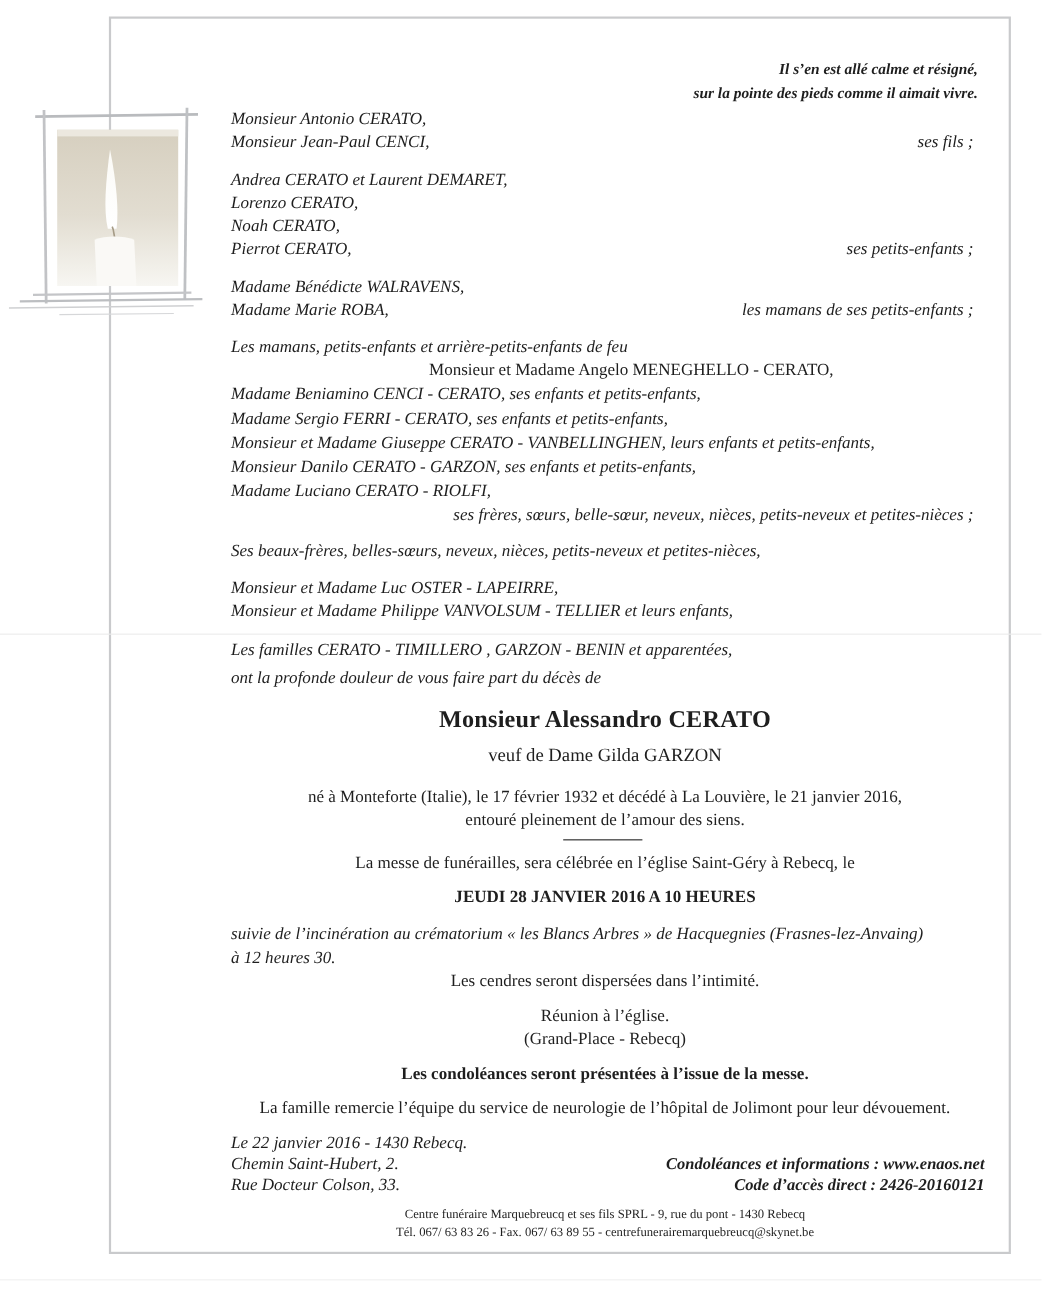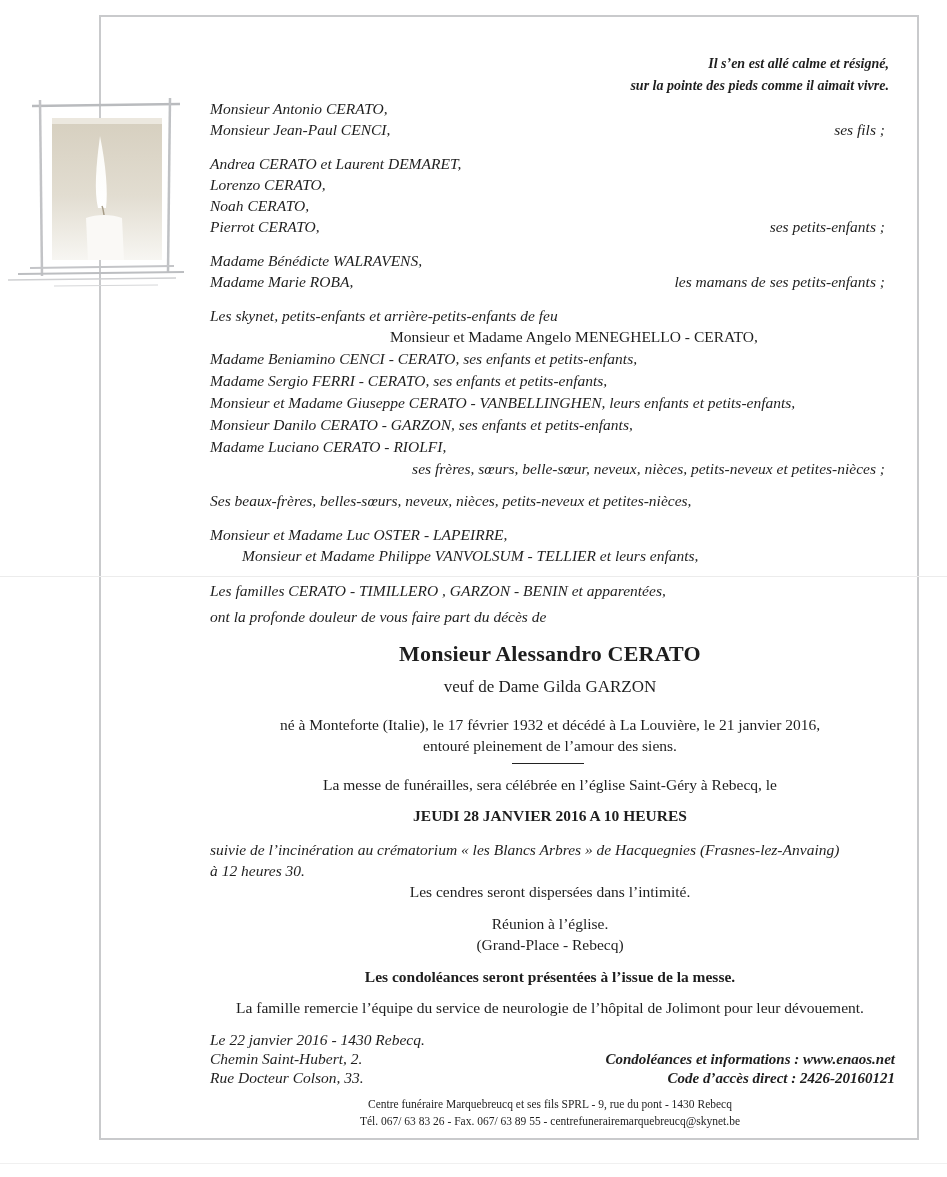--- a/index.html
+++ b/index.html
@@ -88,33 +88,33 @@
 <div class="t left" style="top:154px;">Andrea CERATO et Laurent DEMARET,</div>
 <div class="t left" style="top:175px;">Lorenzo CERATO,</div>
 <div class="t left" style="top:196px;">Noah CERATO,</div>
 <div class="t left" style="top:217px;">Pierrot CERATO,</div>
 <div class="t it rt" style="top:217px;">ses petits-enfants ;</div>
 
 <div class="t left" style="top:251px;">Madame Bénédicte WALRAVENS,</div>
 <div class="t left" style="top:272px;">Madame Marie ROBA,</div>
 <div class="t it rt" style="top:272px;">les mamans de ses petits-enfants ;</div>
 
-<div class="t left" style="top:306px;">Les skynet, petits-enfants et arrière-petits-enfants de feu</div>
+<div class="t left" style="top:306px;">Les mamans, petits-enfants et arrière-petits-enfants de feu</div>
 <div class="t" style="top:327px; left:390px;">Monsieur et Madame Angelo MENEGHELLO - CERATO,</div>
 <div class="t left" style="top:349px;">Madame Beniamino CENCI - CERATO, ses enfants et petits-enfants,</div>
 <div class="t left" style="top:371px;">Madame Sergio FERRI - CERATO, ses enfants et petits-enfants,</div>
 <div class="t left" style="top:393px;">Monsieur et Madame Giuseppe CERATO - VANBELLINGHEN, leurs enfants et petits-enfants,</div>
 <div class="t left" style="top:415px;">Monsieur Danilo CERATO - GARZON, ses enfants et petits-enfants,</div>
 <div class="t left" style="top:437px;">Madame Luciano CERATO - RIOLFI,</div>
 <div class="t it rt" style="top:459px;">ses frères, sœurs, belle-sœur, neveux, nièces, petits-neveux et petites-nièces ;</div>
 
 <div class="t left" style="top:491px;">Ses beaux-frères, belles-sœurs, neveux, nièces, petits-neveux et petites-nièces,</div>
 
 <div class="t left" style="top:525px;">Monsieur et Madame Luc OSTER - LAPEIRRE,</div>
-<div class="t left" style="top:546px;margin-left:32px;">Monsieur et Madame Philippe VANVOLSUM - TELLIER et leurs enfants,</div>
+<div class="t left" style="top:546px;">Monsieur et Madame Philippe VANVOLSUM - TELLIER et leurs enfants,</div>
 
 <div class="t left" style="top:581px;">Les familles CERATO - TIMILLERO , GARZON - BENIN et apparentées,</div>
 <div class="t left" style="top:607px;">ont la profonde douleur de vous faire part du décès de</div>
 
 <div class="t center-col name-title" style="top:636px; left:180px; width:740px;">Monsieur Alessandro CERATO</div>
 <div class="t center-col" style="top:677px; font-size:17px;text-align:center;">veuf de Dame Gilda GARZON</div>
 <div class="t center-col" style="top:715px;">né à Monteforte (Italie), le 17 février 1932 et décédé à La Louvière, le 21 janvier 2016,</div>
 <div class="t center-col" style="top:736px;">entouré pleinement de l’amour des siens.</div>
 <div class="sep"></div>
 

